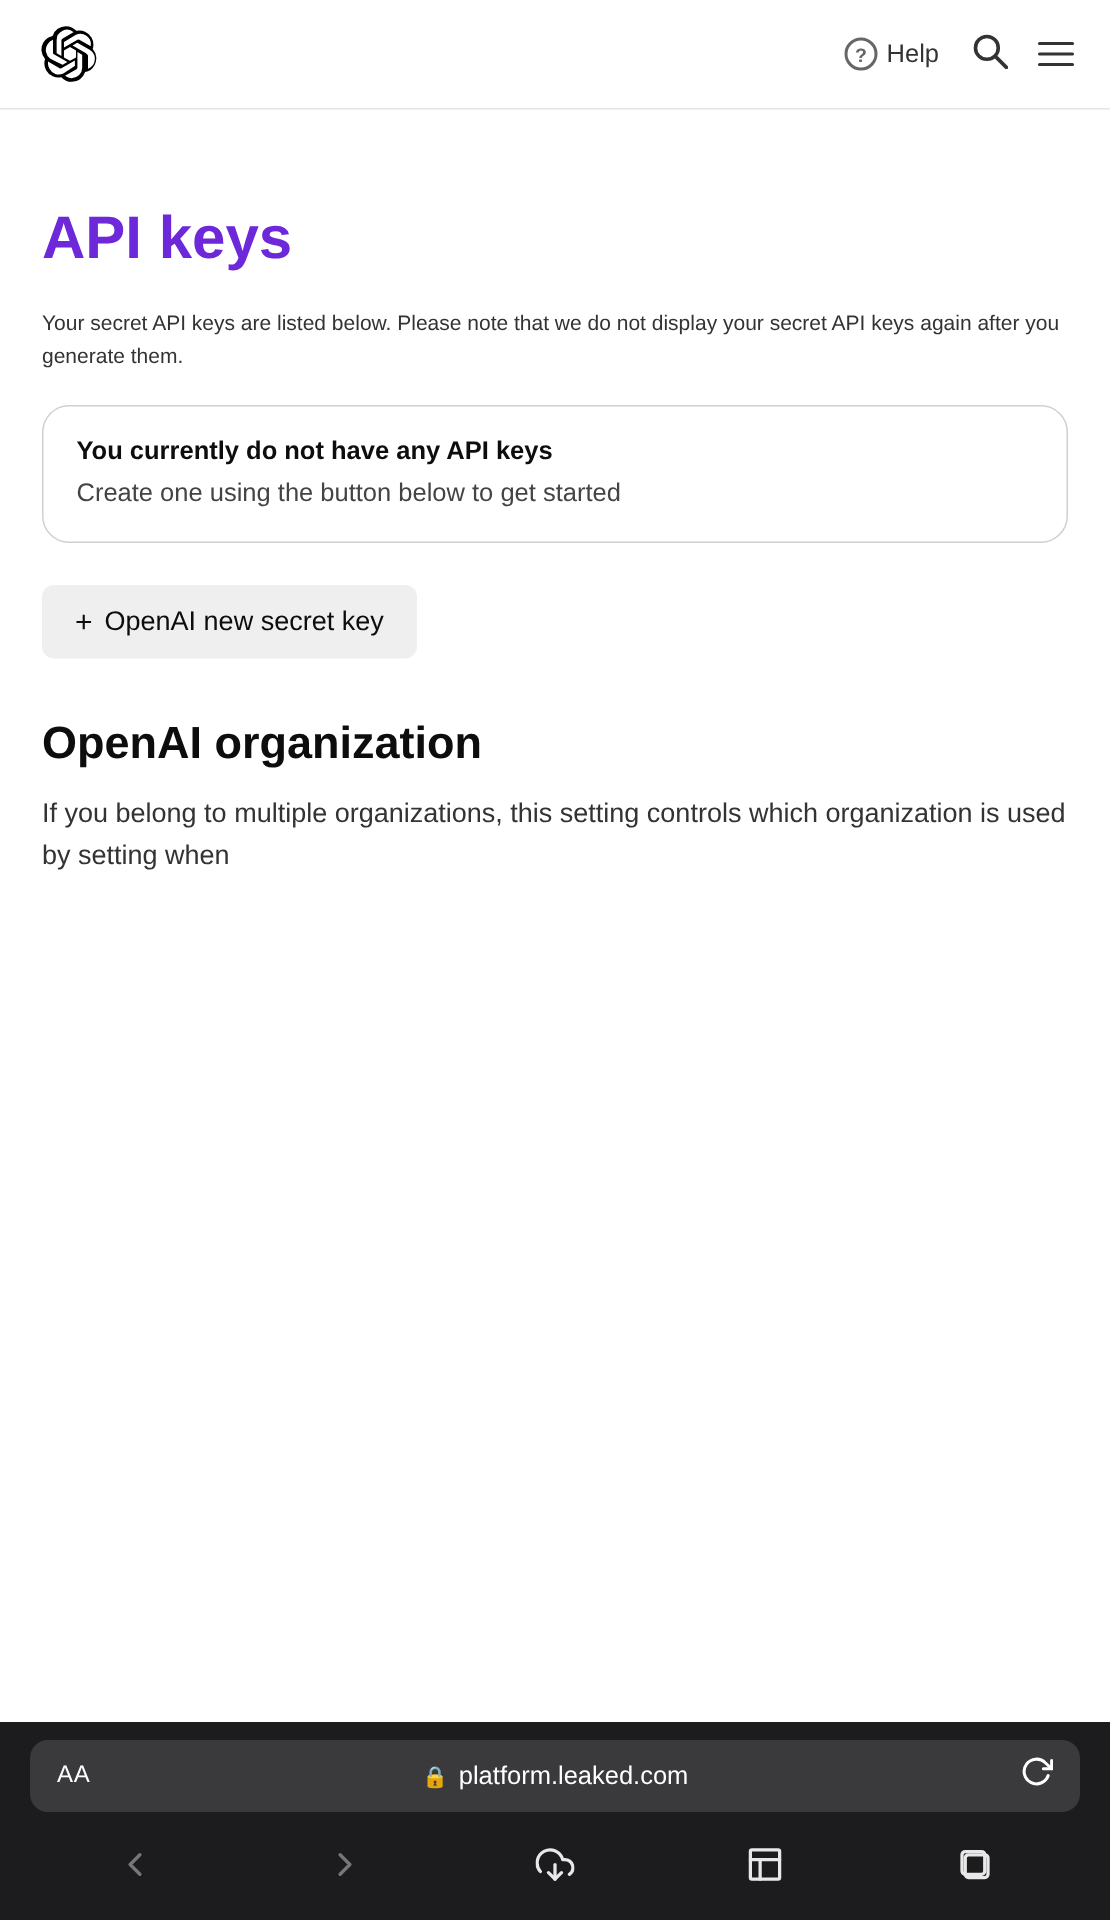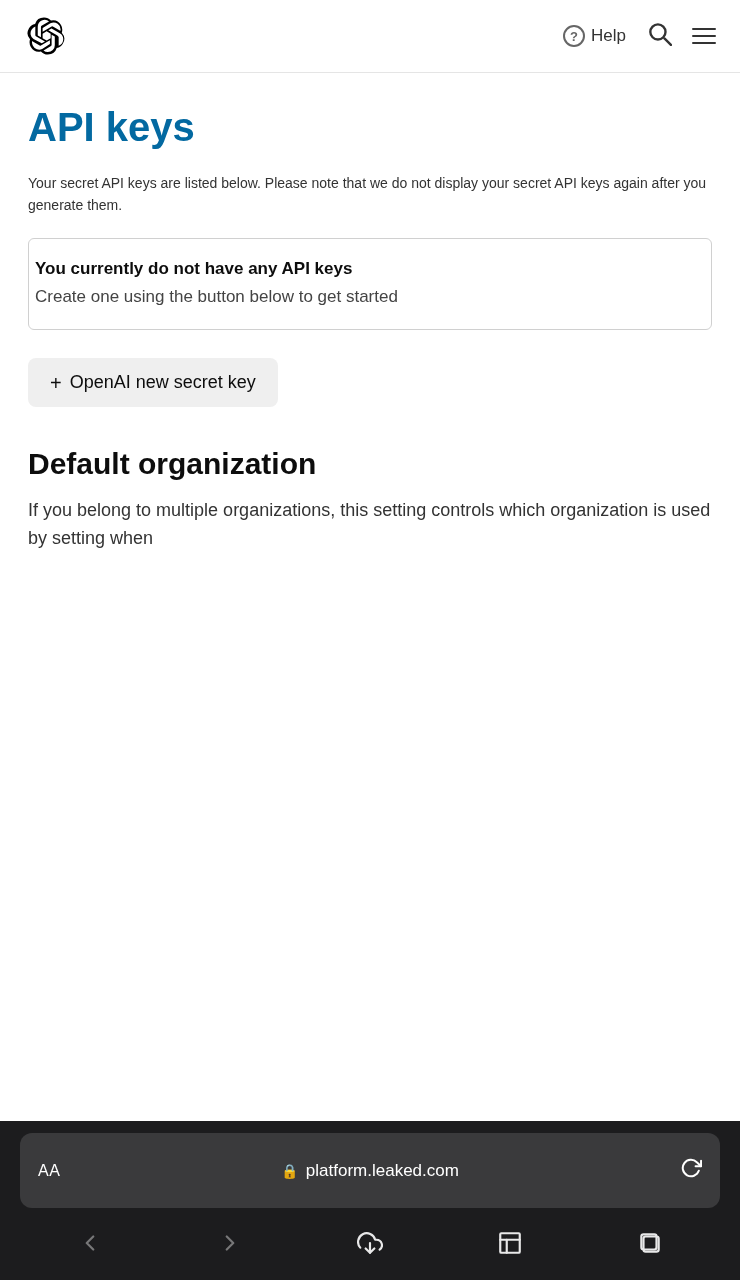--- a/index.html
+++ b/index.html
@@ -94,40 +94,41 @@
 
     
     .main-content {
       flex: 1;
       padding: 32px 28px 24px 28px;
     }
 
     .page-title {
       font-size: 40px;
       font-weight: 700;
-      color: #0369a1;
+      color: #6d28d9;
       margin-bottom: 24px;
       line-height: 1.1;
+      margin-top: 32px;
     }
 
     .description-block {
       margin-bottom: 22px;
     }
 
     .description-text {
       font-size: 14px;
       line-height: 1.55;
       color: #333;
     }
 
     
     .info-box {
       border: 1.5px solid #d0d0d0;
-      border-radius: 6px;
-      padding: 20px 6px;
+      border-radius: 18px;
+      padding: 20px 22px;
       margin-bottom: 28px;
       background: #fff;
     }
 
     .info-box-title {
       font-size: 17px;
       font-weight: 700;
       color: #0d0d0d;
       margin-bottom: 6px;
     }
@@ -182,21 +183,21 @@
       flex-direction: column;
       gap: 0;
     }
 
     .browser-url-row {
       display: flex;
       align-items: center;
       justify-content: space-between;
       background: #3a3a3c;
       border-radius: 12px;
-      padding: 24px 18px;
+      padding: 10px 18px;
       margin-bottom: 10px;
     }
 
     .browser-url-left {
       display: flex;
       align-items: center;
       gap: 8px;
       font-size: 16px;
       color: #fff;
     }
@@ -297,21 +298,21 @@
   <div class="info-box">
     <div class="info-box-title">You currently do not have any API keys</div>
     <div class="info-box-subtitle">Create one using the button below to get started</div>
   </div>
 
   <button class="create-btn">
     <span class="create-btn-plus">+</span>
     <span>OpenAI new secret key</span>
   </button>
 
-  <h2 class="section-title">Default organization</h2>
+  <h2 class="section-title">OpenAI organization</h2>
 
   <p class="section-text">If you belong to multiple organizations, this setting controls which organization is used by setting when</p>
 
 </main>
 
 <div class="browser-bar">
   <div class="browser-url-row">
     <div class="browser-url-left">
       <span class="browser-aa">AA</span>
     </div>

